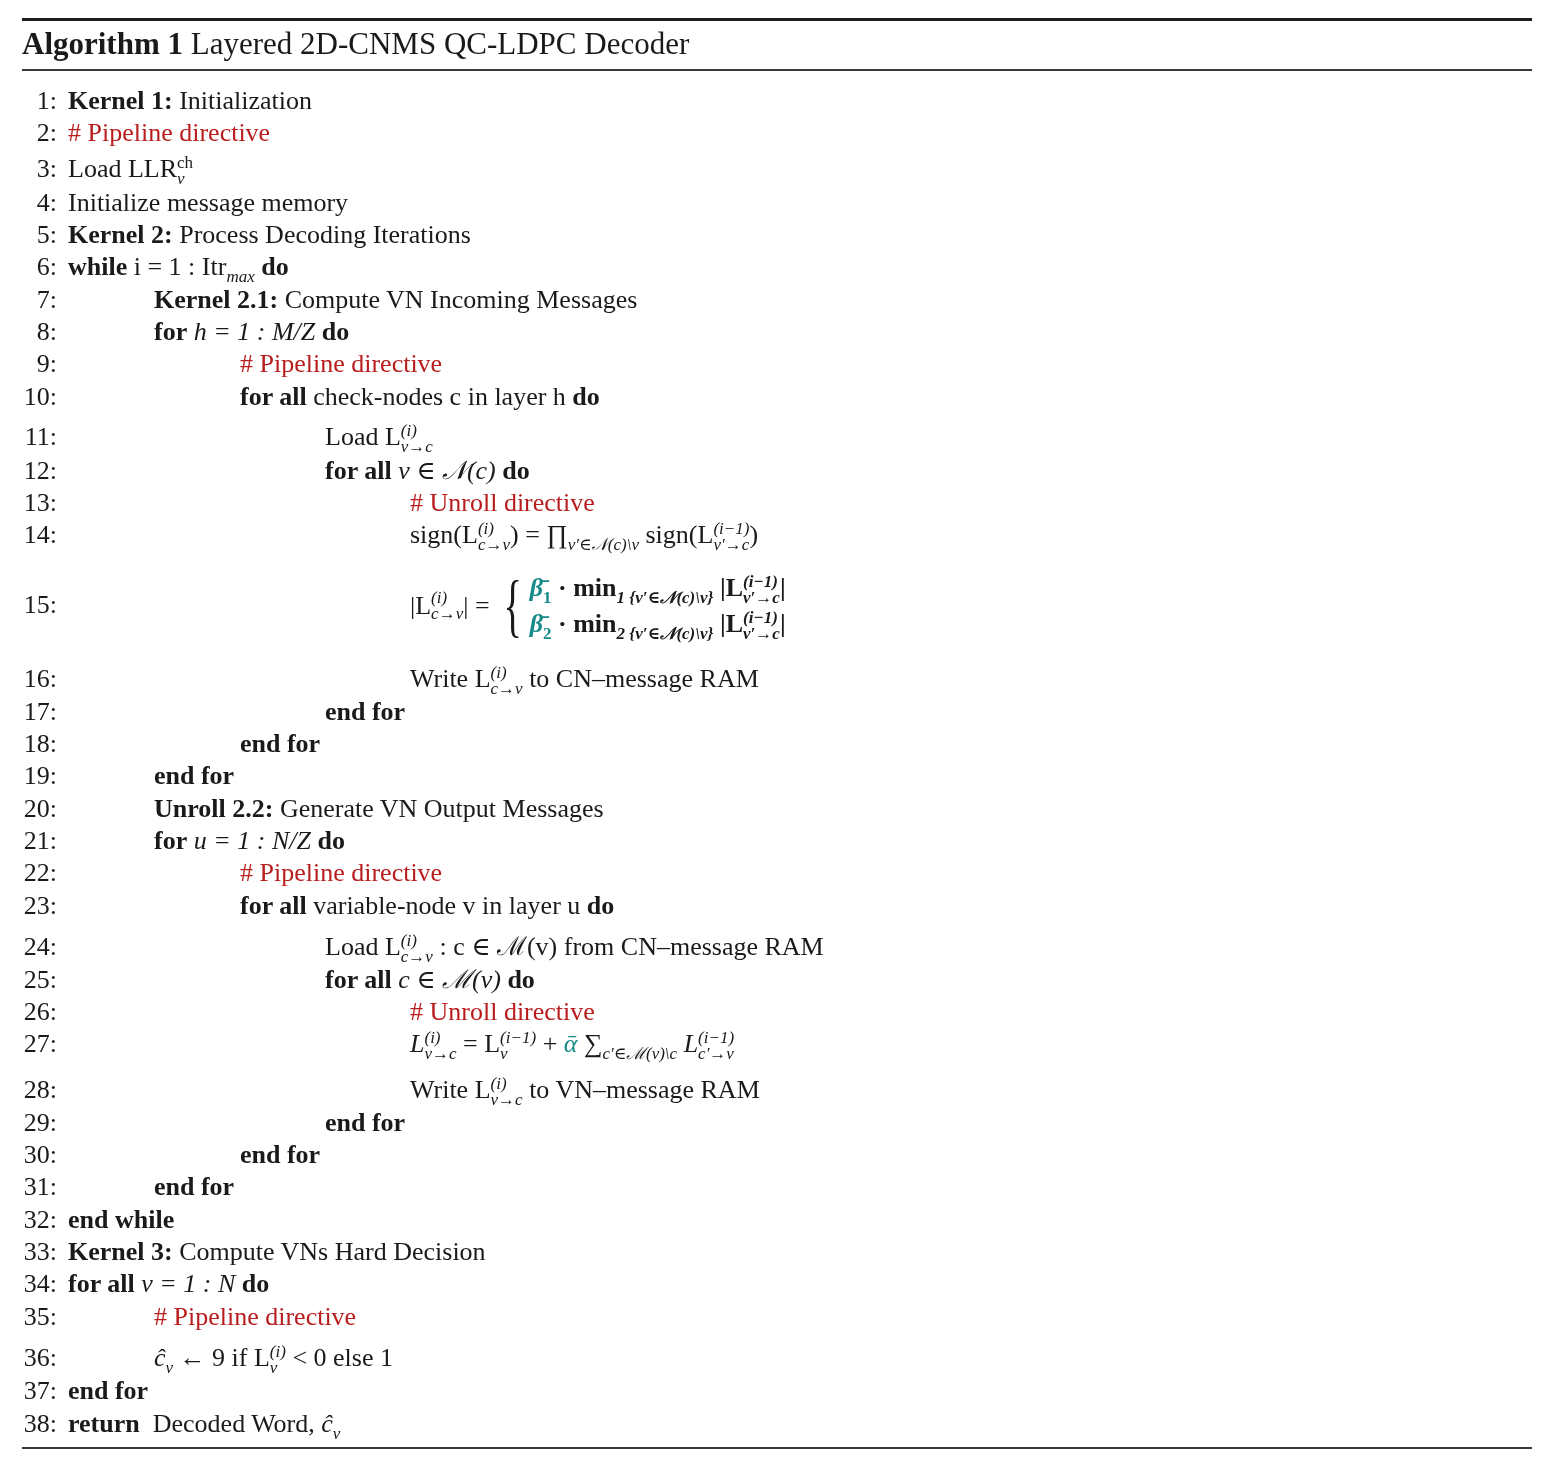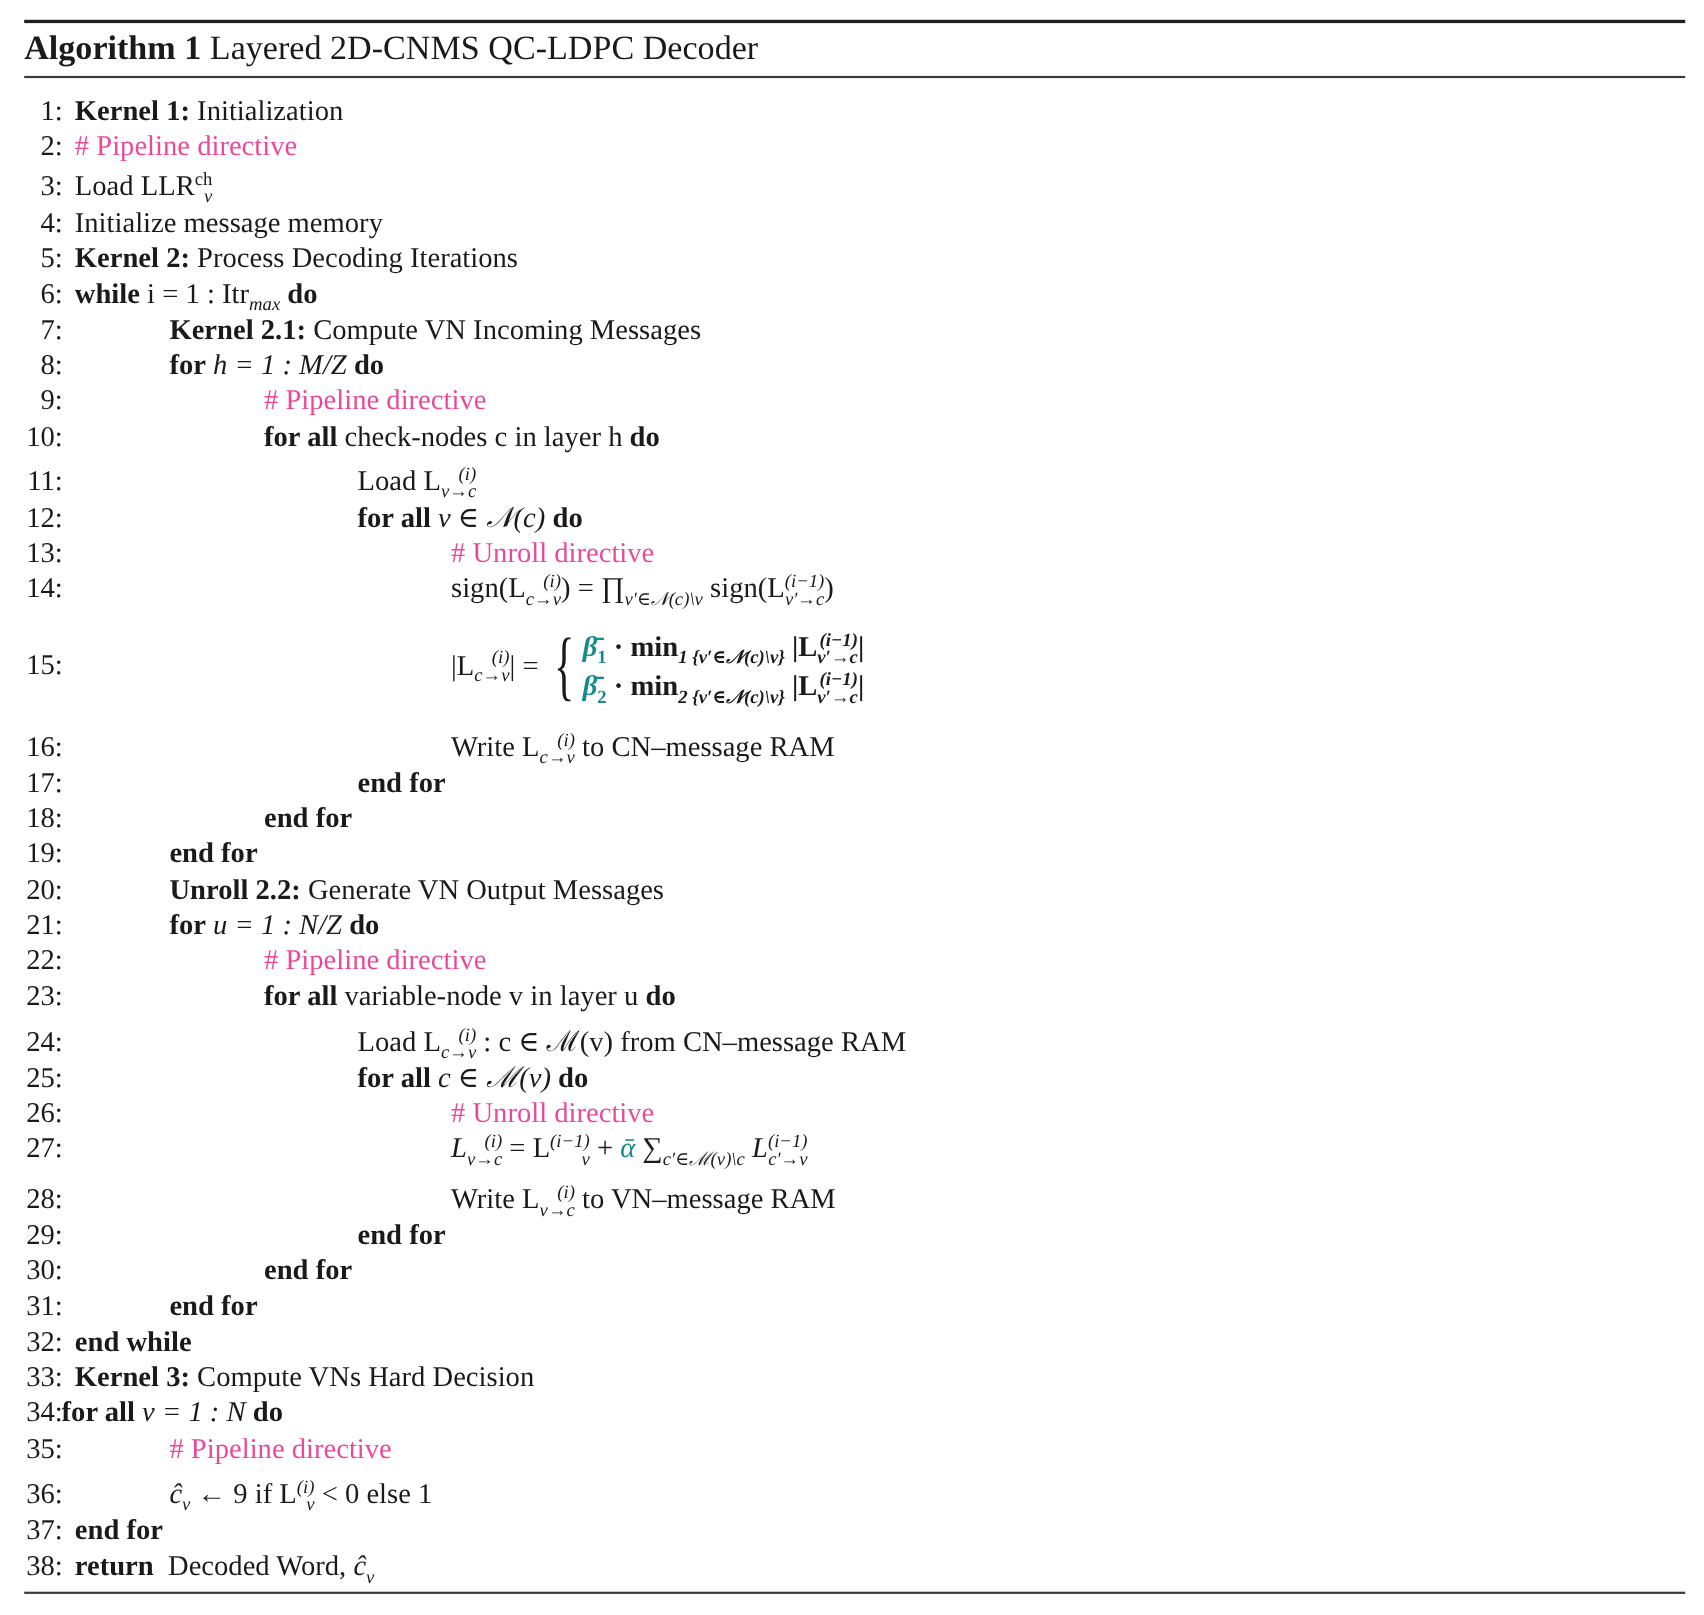--- a/index.html
+++ b/index.html
@@ -16,26 +16,26 @@
     }
     .title b { font-weight: bold; }
     .line {
       position: absolute; left: 0; height: 34px; font-size: 26px; line-height: 34px; white-space: nowrap;
     }
     .ln {
       position: absolute; left: 0; width: 57px; text-align: right; color: #1a1a1a;
     }
     .code { position: absolute; white-space: nowrap; }
     .kw { font-weight: bold; }
-    .cm { color: #ec4899; }
+    .cm { color: #b91c1c; }
     .mi { font-style: italic; }
     .teal { color: #178a8a; font-style: italic; }
     sup, sub { font-size: 17px; line-height: 0; }
     sub { vertical-align: -7px; }
-    .ss { display: inline-block; vertical-align: middle; line-height: 16px; text-align: right; font-size: 17px; font-style: italic; }
+    .ss { display: inline-block; vertical-align: middle; line-height: 16px; text-align: left; font-size: 17px; font-style: italic; }
     .ss span { display: block; }
     .brace { display: inline-block; font-size: 70px; line-height: 70px; vertical-align: middle; transform: scaleX(0.55); font-weight: 100; }
     .cases { display: inline-block; vertical-align: middle; line-height: 36px; }
     .cases div { white-space: nowrap; font-weight: bold; }
   </style>
 </head>
 <body>
 
 <div>
   <div class="rule-top"></div>
@@ -217,21 +217,21 @@
     <span class="code kw" style="left:68px">end while</span>
   </div>
 
   <div class="line" style="top:1235px">
     <span class="ln">33:</span>
     <span class="code" style="left:68px"><span class="kw">Kernel 3:</span><span> Compute VNs Hard Decision</span></span>
   </div>
 
   <div class="line" style="top:1267px">
     <span class="ln">34:</span>
-    <span class="code" style="left:56px"><span class="kw">for all</span><span class="mi"> v = 1 : N</span><span class="kw"> do</span></span>
+    <span class="code" style="left:68px"><span class="kw">for all</span><span class="mi"> v = 1 : N</span><span class="kw"> do</span></span>
   </div>
 
   <div class="line" style="top:1300px">
     <span class="ln">35:</span>
     <span class="code cm" style="left:154px"># Pipeline directive</span>
   </div>
 
   <div class="line" style="top:1341px">
     <span class="ln">36:</span>
     <span class="code" style="left:154px"><span class="mi">ĉ</span><sub class="mi">v</sub><span> ← 9 if L</span><span class="ss"><span>(i)</span><span>v</span></span><span> &lt; 0 else 1</span></span>

